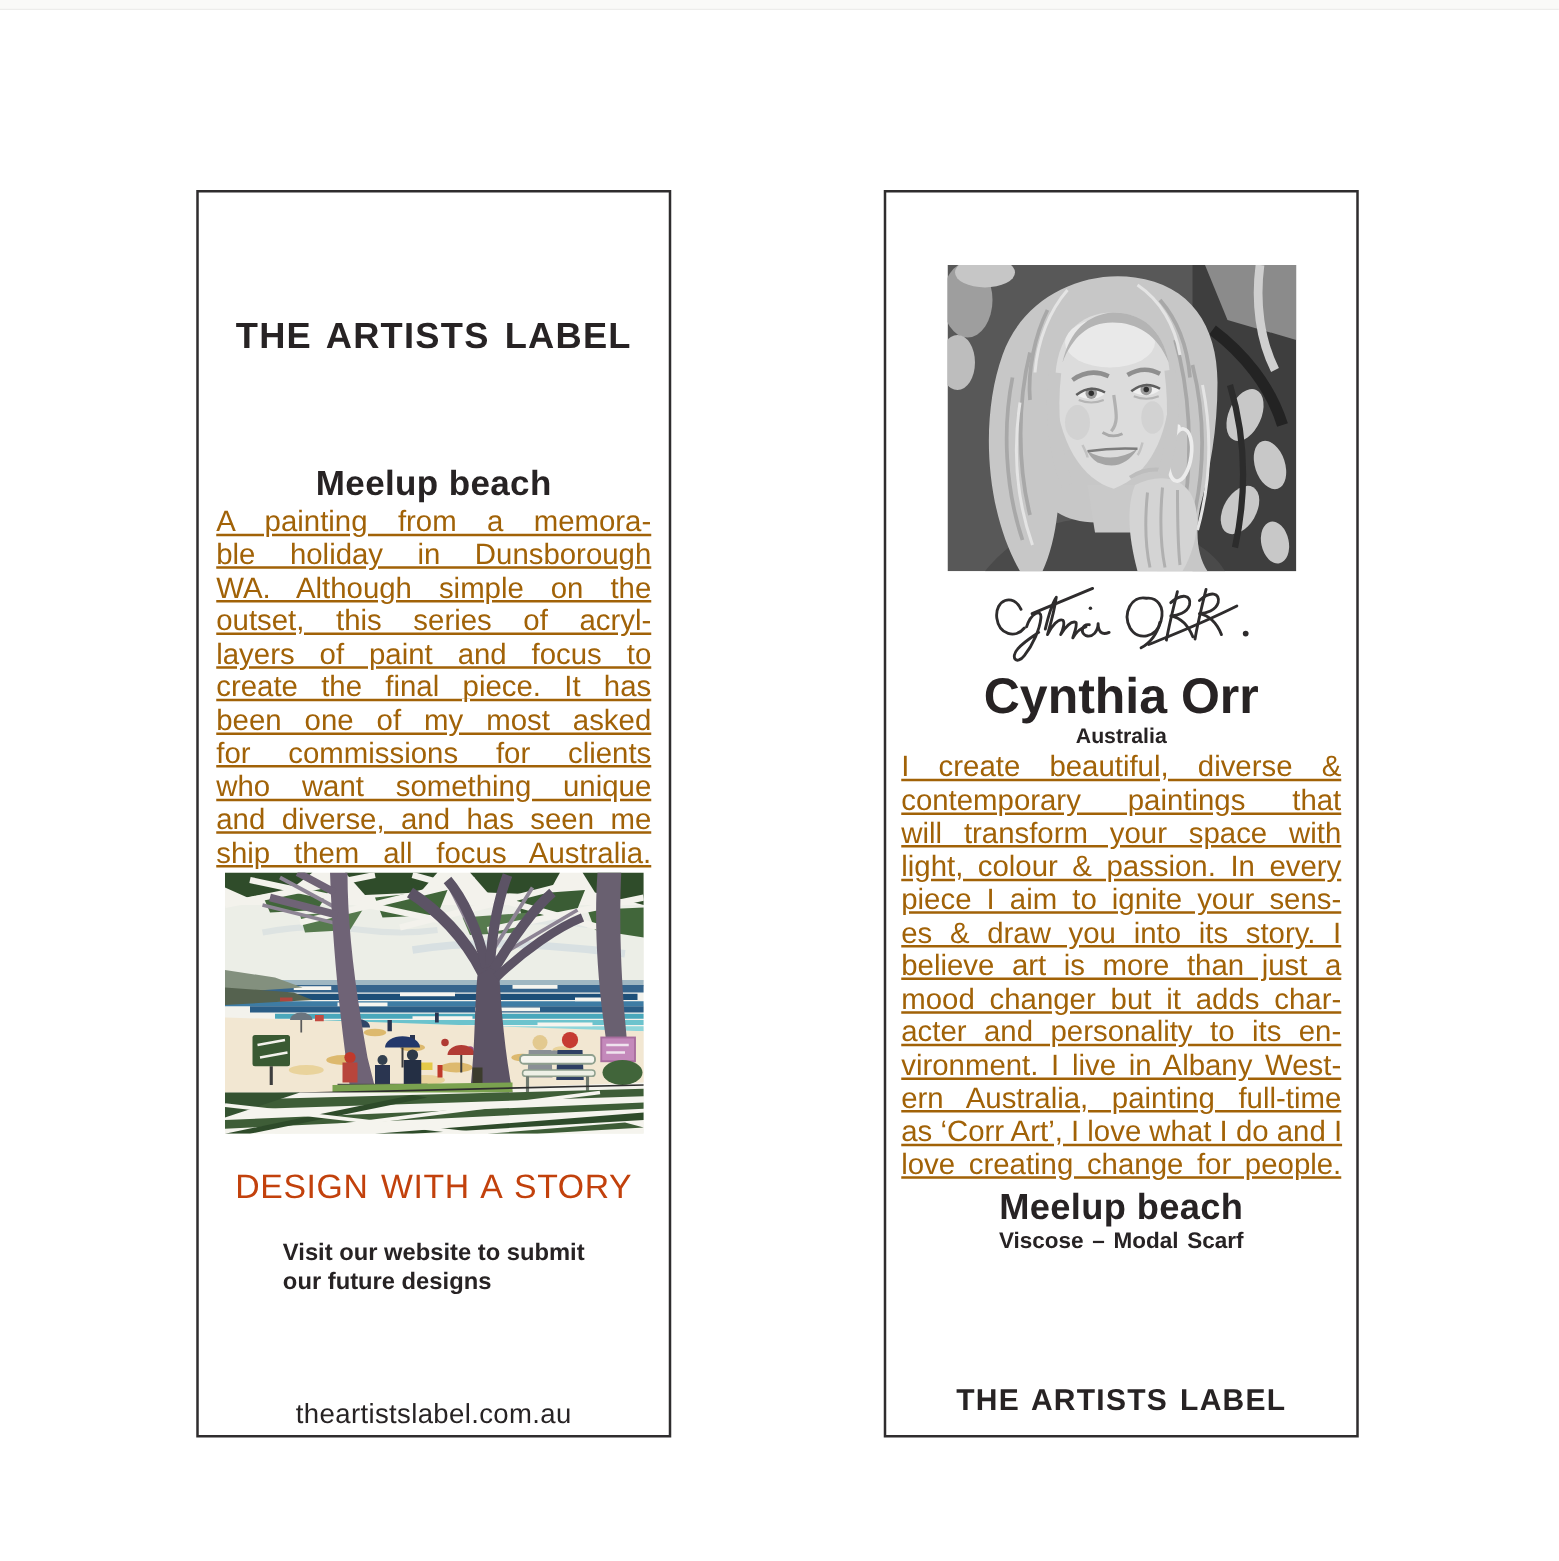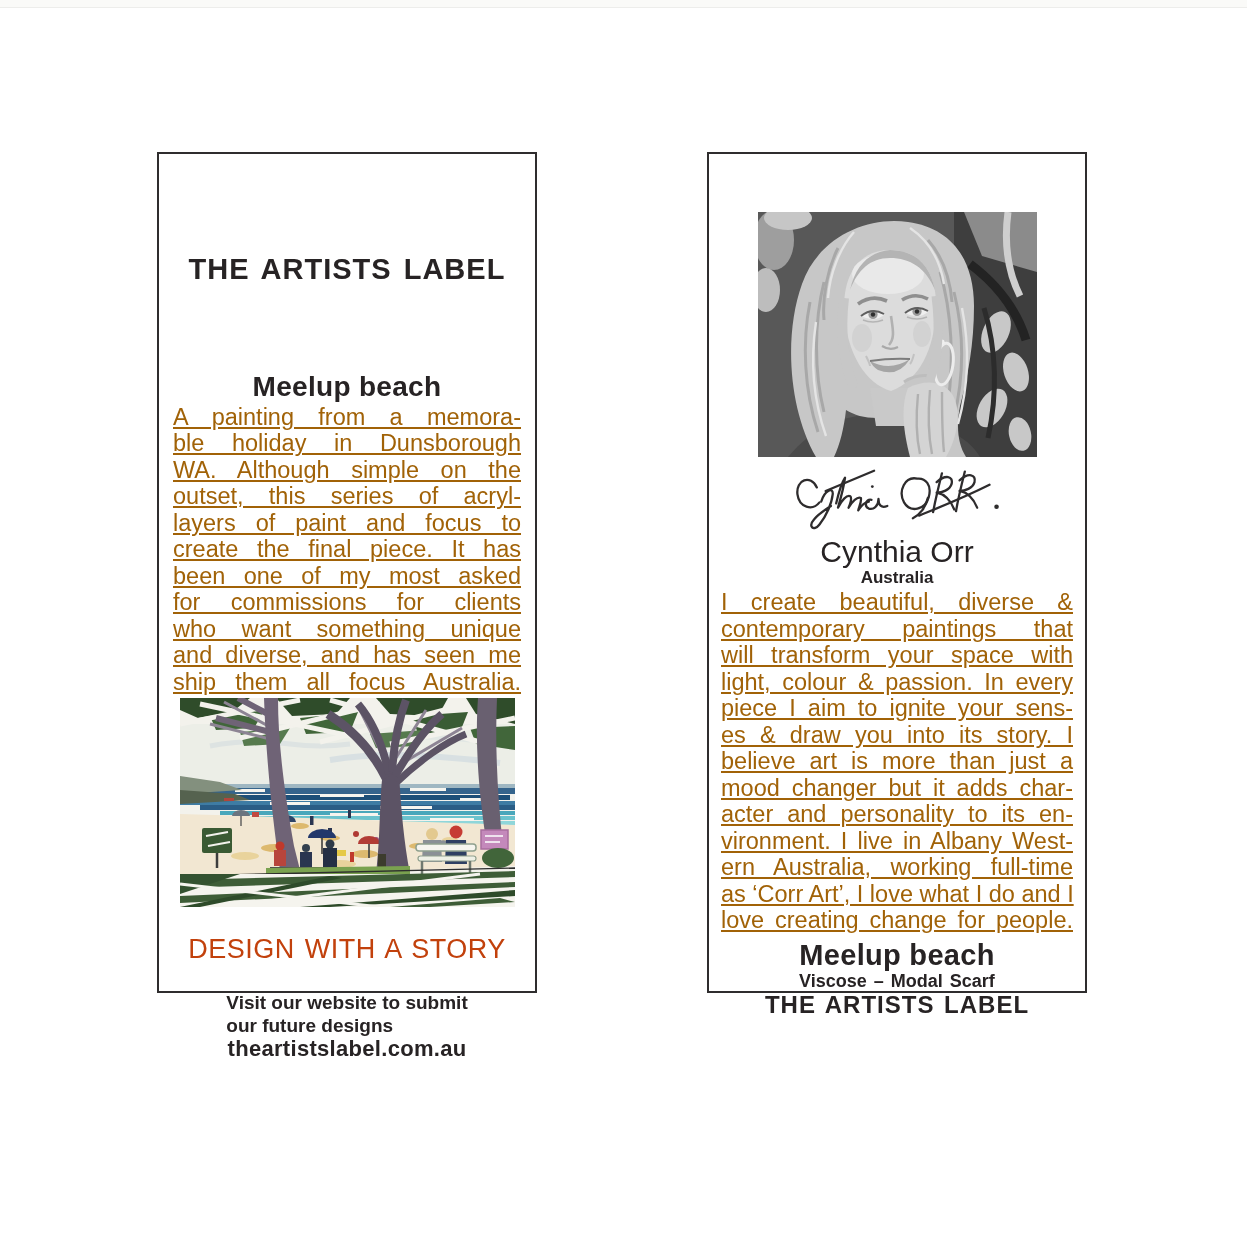--- a/index.html
+++ b/index.html
@@ -7,21 +7,21 @@
     width:1247px;height:1249px;position:relative;overflow:hidden;
     background:#ffffff;
     font-family:"Liberation Sans","DejaVu Sans",sans-serif;
     color:#2c2829;
   }
   .page-edge-top{
     position:absolute;top:0;left:0;right:0;height:7px;
     background:#fafaf8;border-bottom:1px solid #ededeb;
   }
   .tag-panel{
-    position:absolute;top:152px;width:380px;height:841px;
+    position:absolute;top:152px;width:380px;height:998px;
     border:2.5px solid #2f2d2e;background:#fff;
     box-sizing:border-box;
     display:flex;flex-direction:column;align-items:center;
   }
   #left-panel{left:157px;}
   #right-panel{left:707px;}
 
   
   .brand-title{
     margin-top:98px;font-size:29px;font-weight:700;color:#272324;
@@ -42,31 +42,31 @@
   .painting-wrap svg{display:block;width:100%;height:100%;}
   .tagline{
     margin-top:27px;font-size:27px;font-weight:400;color:#c2410c;
     letter-spacing:.5px;word-spacing:2px;text-align:center;line-height:1.15;
   }
   .cta{
     margin-top:25px;font-size:19px;font-weight:700;color:#272324;
     line-height:23px;
   }
   .website{
-    margin-top:auto;padding-bottom:18px;font-size:22px;font-weight:700;
+    margin-top:auto;padding-bottom:6px;font-size:22px;font-weight:400;
     color:#272324;letter-spacing:.3px;line-height:1.05;text-align:center;
   }
 
   
   .photo-wrap{margin-top:58px;width:279px;height:245px;}
   .photo-wrap svg{display:block;width:100%;height:100%;}
   .signature-wrap{margin-top:4px;width:238px;height:74px;}
   .signature-wrap svg{display:block;width:100%;height:100%;}
   .artist-name{
-    margin-top:0;font-size:30px;font-weight:400;color:#272324;line-height:1.1;
+    margin-top:0;font-size:40px;font-weight:700;color:#272324;line-height:1.1;
     text-align:center;
   }
   .artist-country{
     font-size:17px;font-weight:700;color:#272324;line-height:1.18;text-align:center;
   }
   .bio-block{width:352px;margin-top:1px;}
   .product-title{
     margin-top:6px;font-size:29px;font-weight:700;color:#272324;line-height:1.1;
     text-align:center;letter-spacing:.3px;
   }
@@ -403,21 +403,21 @@
     <span class="line">I create beautiful, diverse &amp;</span>
     <span class="line">contemporary paintings that</span>
     <span class="line">will transform your space with</span>
     <span class="line">light, colour &amp; passion. In every</span>
     <span class="line">piece I aim to ignite your sens-</span>
     <span class="line">es &amp; draw you into its story. I</span>
     <span class="line">believe art is more than just a</span>
     <span class="line">mood changer but it adds char-</span>
     <span class="line">acter and personality to its en-</span>
     <span class="line">vironment. I live in Albany West-</span>
-    <span class="line">ern Australia, working full-time</span>
+    <span class="line">ern Australia, painting full-time</span>
     <span class="line">as ‘Corr Art’, I love what I do and I</span>
     <span class="line">love creating change for people.</span>
   </div>
 
   <div class="product-title">Meelup beach</div>
   <div class="product-subtitle">Viscose – Modal Scarf</div>
 
   <div class="brand-footer">THE ARTISTS LABEL</div>
 </div>
 

